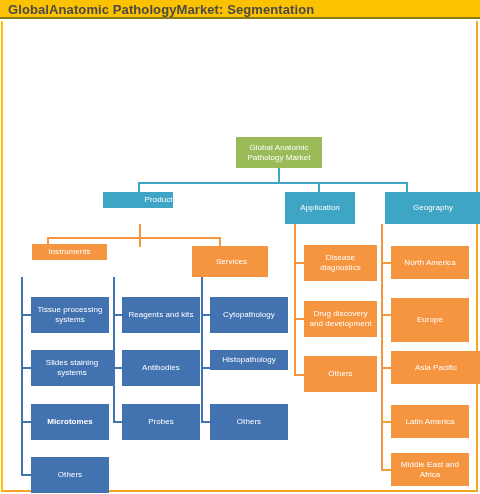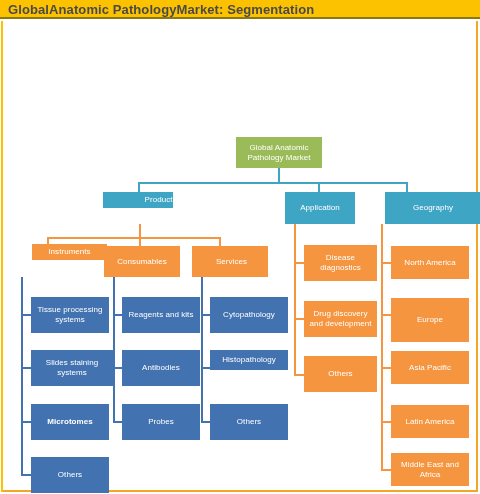--- a/index.html
+++ b/index.html
@@ -117,21 +117,20 @@
   <div class="node teal" style="left:285px; top:192px; width:70px; height:32px;">Application</div>
   <div class="node teal" style="left:373px; top:192px; width:96px; height:32px;margin-left:12px;">Geography</div>
 
   <div class="conn orange-c" style="left:139px; top:224px; width:2px; height:14px;"></div>
   <div class="conn orange-c" style="left:47px; top:237px; width:174px; height:2px;"></div>
   <div class="conn orange-c" style="left:47px; top:237px; width:2px; height:10px;"></div>
   <div class="conn orange-c" style="left:139px; top:237px; width:2px; height:10px;"></div>
   <div class="conn orange-c" style="left:219px; top:237px; width:2px; height:10px;"></div>
 
   <div class="node orange" style="left:12px; top:244px; width:75px; height:16px;margin-left:20px;">Instruments</div>
-  <div class="node orange" style="left:104px; top:246px; width:76px; height:31px;">Consumables</div>
   <div class="node orange" style="left:192px; top:246px; width:76px; height:31px;padding-left:6px;">Services</div>
 
   <div class="conn blue-c" style="left:21px; top:277px; width:2px; height:199px;"></div>
   <div class="conn blue-c" style="left:21px; top:314px; width:11px; height:2px;"></div>
   <div class="conn blue-c" style="left:21px; top:367px; width:11px; height:2px;"></div>
   <div class="conn blue-c" style="left:21px; top:421px; width:11px; height:2px;"></div>
   <div class="conn blue-c" style="left:21px; top:474px; width:11px; height:2px;"></div>
 
   <div class="node blue" style="left:31px; top:297px; width:78px; height:36px;">Tissue processing systems</div>
   <div class="node blue" style="left:31px; top:350px; width:82px; height:36px;">Slides staining systems</div>
@@ -167,17 +166,17 @@
 
   <div class="conn orange-c" style="left:381px; top:224px; width:2px; height:247px;"></div>
   <div class="conn orange-c" style="left:381px; top:262px; width:11px; height:2px;"></div>
   <div class="conn orange-c" style="left:381px; top:314px; width:11px; height:2px;"></div>
   <div class="conn orange-c" style="left:381px; top:367px; width:11px; height:2px;"></div>
   <div class="conn orange-c" style="left:381px; top:421px; width:11px; height:2px;"></div>
   <div class="conn orange-c" style="left:381px; top:469px; width:11px; height:2px;"></div>
 
   <div class="node orange" style="left:391px; top:246px; width:78px; height:33px;">North America</div>
   <div class="node orange" style="left:391px; top:298px; width:78px; height:44px;">Europe</div>
-  <div class="node orange" style="left:391px; top:351px; width:78px; height:33px;">Asia Pacific</div>
+  <div class="node orange" style="left:391px; top:351px; width:90px; height:33px;">Asia Pacific</div>
   <div class="node orange" style="left:391px; top:453px; width:78px; height:33px;">Middle East and Africa</div>
   <div class="node orange" style="left:391px; top:405px; width:78px; height:33px;">Latin America</div>
 
 </div>
 
 </body></html>

